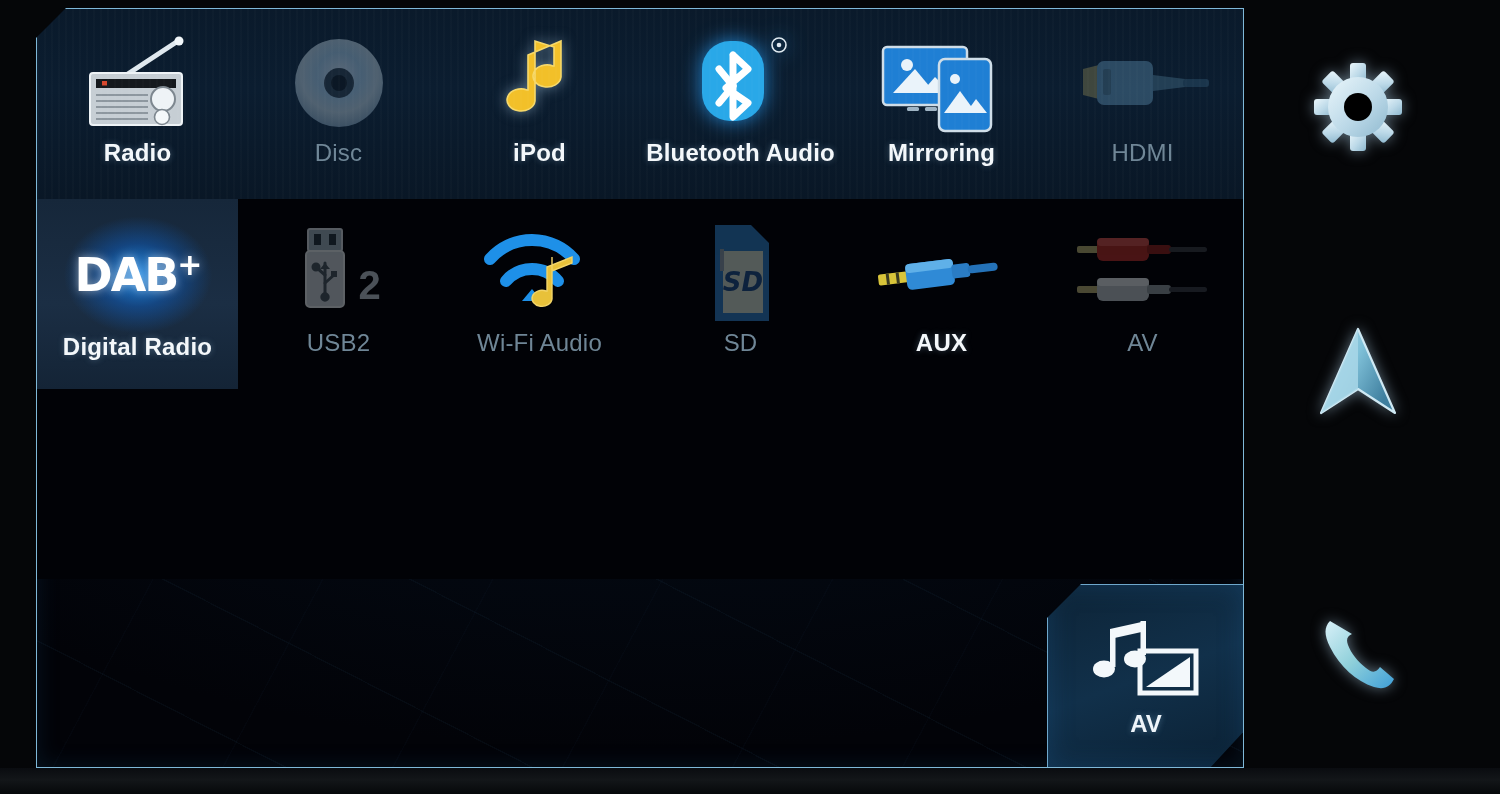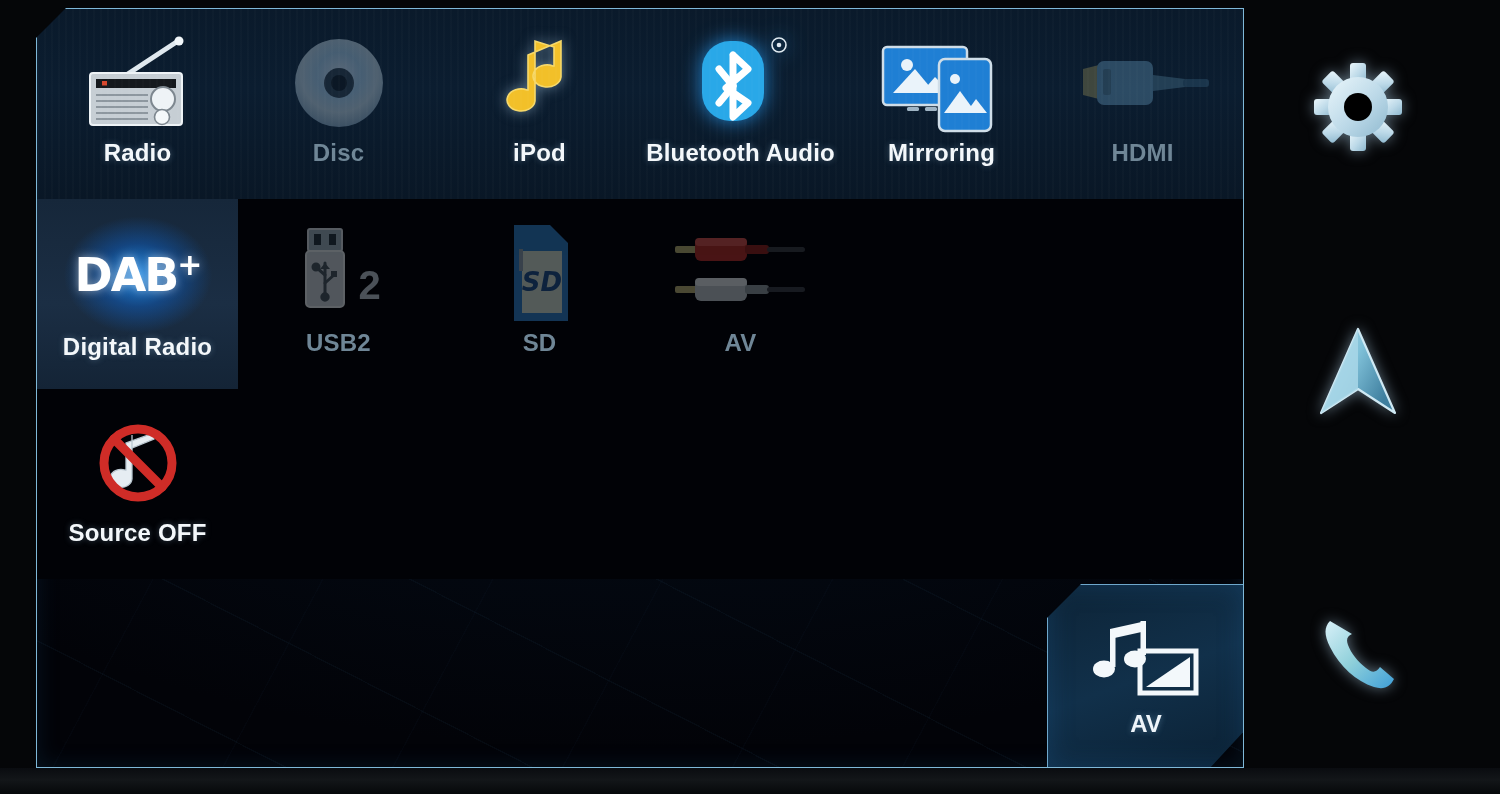--- a/index.html
+++ b/index.html
@@ -45,21 +45,21 @@
   .tile{
     position:relative;width:201px;height:100%;
     display:flex;flex-direction:column;align-items:center;justify-content:flex-start;
     box-sizing:border-box;padding-top:22px;
   }
   .tile.selected{background:linear-gradient(180deg,#16273a 0%,#1b2e44 55%,#142436 100%);}
   .tile .ic{height:104px;display:flex;align-items:center;justify-content:center;position:relative;}
   .tile .lbl{margin-top:4px;font-size:24px;font-weight:bold;letter-spacing:.2px;
     text-shadow:0 0 6px rgba(160,200,230,.35);}
   .lbl.on{color:#f4f8fb;}
-  .lbl.off{color:#6f8696;text-shadow:none;font-weight:bold;}
+  .lbl.off{color:#6f8696;text-shadow:none;font-weight:normal;}
 
   
   .sidebar{position:absolute;left:1260px;top:8px;width:196px;height:758px;}
   .sb-btn{position:absolute;left:0;width:196px;height:150px;display:flex;align-items:center;justify-content:center;}
   .sb-gear{top:24px;} .sb-nav{top:290px;} .sb-phone{top:570px;}
 
   
   .avcard{
     position:absolute;left:1010px;top:575px;width:196px;height:183px;
     background:linear-gradient(160deg,#0d2437 0%,#11304a 50%,#0b2134 100%);
@@ -232,33 +232,62 @@
               <path d="M29 60 L38 52"></path>
                 <rect x="35" y="48" width="6" height="6" fill="#4a5a66" stroke="none"></rect>
               <path d="M29 40 L24 46 L34 46 Z" fill="#4a5a66" stroke="none"></path>
             </g>
           </svg>
           <span class="usb2num">2</span>
         </div>
         <div class="lbl off">USB2</div>
       </div>
 
+      <div class="tile">
+        <div class="ic">
+          <svg width="120" height="100" viewBox="0 0 120 100">
+            <g fill="none" stroke="#1e90e8" stroke-width="12" stroke-linecap="round">
+              <path d="M10 36 A56 56 0 0 1 94 36"></path>
+              <path d="M26 58 A34 34 0 0 1 78 58"></path>
+            </g>
+            <path d="M42 78 L52 66 L62 78 Z" fill="#1e90e8"></path>
+            <path d="M72 34 L72 76 A10 8 0 1 1 66 68 A8 6 0 0 0 67 68 L67 44 L92 34 L92 40 L72 48 Z" fill="#e8c13a" stroke="#f2d468" stroke-width="1.4"></path>
+          </svg>
+        </div>
+        <div class="lbl off">Wi-Fi Audio</div>
+      </div>
 
       <div class="tile">
         <div class="ic dim2">
           <svg width="80" height="104" viewBox="0 0 80 104">
             <path d="M14 4 L50 4 L68 22 L68 100 L14 100 Z" fill="#2f7fc9"></path>
             <rect x="22" y="30" width="40" height="62" fill="#cfdfd2"></rect>
             <rect x="19" y="28" width="4" height="22" fill="#8aa0b2"></rect>
             <text x="42" y="70" font-family="DejaVu Sans, sans-serif" font-size="26" font-weight="bold" fill="#21538f" text-anchor="middle" font-style="italic">SD</text>
           </svg>
         </div>
         <div class="lbl off">SD</div>
       </div>
 
+      <div class="tile">
+        <div class="ic">
+          <svg width="140" height="60" viewBox="0 0 140 60">
+            <g transform="rotate(-7 70 30)">
+              <rect x="6" y="24" width="30" height="11" rx="2" fill="#d8c43a"></rect>
+              <rect x="14" y="24" width="3" height="11" fill="#3a3b22"></rect>
+              <rect x="24" y="24" width="3" height="11" fill="#3a3b22"></rect>
+              <rect x="34" y="17" width="48" height="26" rx="5" fill="#2f8ad6"></rect>
+              <rect x="34" y="17" width="48" height="9" rx="4" fill="#5fb0e8"></rect>
+              <rect x="80" y="23" width="18" height="14" rx="3" fill="#2a7cc4"></rect>
+              <rect x="96" y="26" width="30" height="8" rx="4" fill="#2472b8"></rect>
+            </g>
+          </svg>
+        </div>
+        <div class="lbl on">AUX</div>
+      </div>
 
       <div class="tile">
         <div class="ic dim2">
           <svg width="140" height="94" viewBox="0 0 140 94">
             <g>
               <rect x="4" y="20" width="22" height="7" rx="2" fill="#b7b277"></rect>
               <rect x="24" y="12" width="52" height="23" rx="6" fill="#b5302c"></rect>
               <rect x="24" y="12" width="52" height="8" rx="4" fill="#d35450"></rect>
               <rect x="74" y="19" width="24" height="9" rx="3" fill="#8f2522"></rect>
               <rect x="96" y="21" width="38" height="5" rx="2.5" fill="#3a3f47"></rect>
@@ -273,30 +302,20 @@
           </svg>
         </div>
         <div class="lbl off">AV</div>
       </div>
     </div>
 
     <div class="row row-3">
 
 
 
-      <div class="tile">
-        <div class="ic">
-          <svg width="100" height="100" viewBox="0 0 100 100">
-            <path d="M44 22 L44 66 A11 9 0 1 1 37 57 A9 7 0 0 0 38 57 L38 30 L66 20 L66 26 L44 35 Z" fill="#e6edf2" stroke="#b9c6cf" stroke-width="1.3"></path>
-            <circle cx="50" cy="50" r="34" fill="none" stroke="#cf2c27" stroke-width="9"></circle>
-            <line x1="26" y1="26" x2="74" y2="74" stroke="#cf2c27" stroke-width="9" stroke-linecap="round"></line>
-          </svg>
-        </div>
-        <div class="lbl on">Source OFF</div>
-      </div>
 
 
       <div class="tile"></div>
       <div class="tile"></div>
     </div>
 
     <div class="avcard">
       <div class="ic">
         <svg width="116" height="84" viewBox="0 0 116 84">
           <g fill="#f3f8fb">

